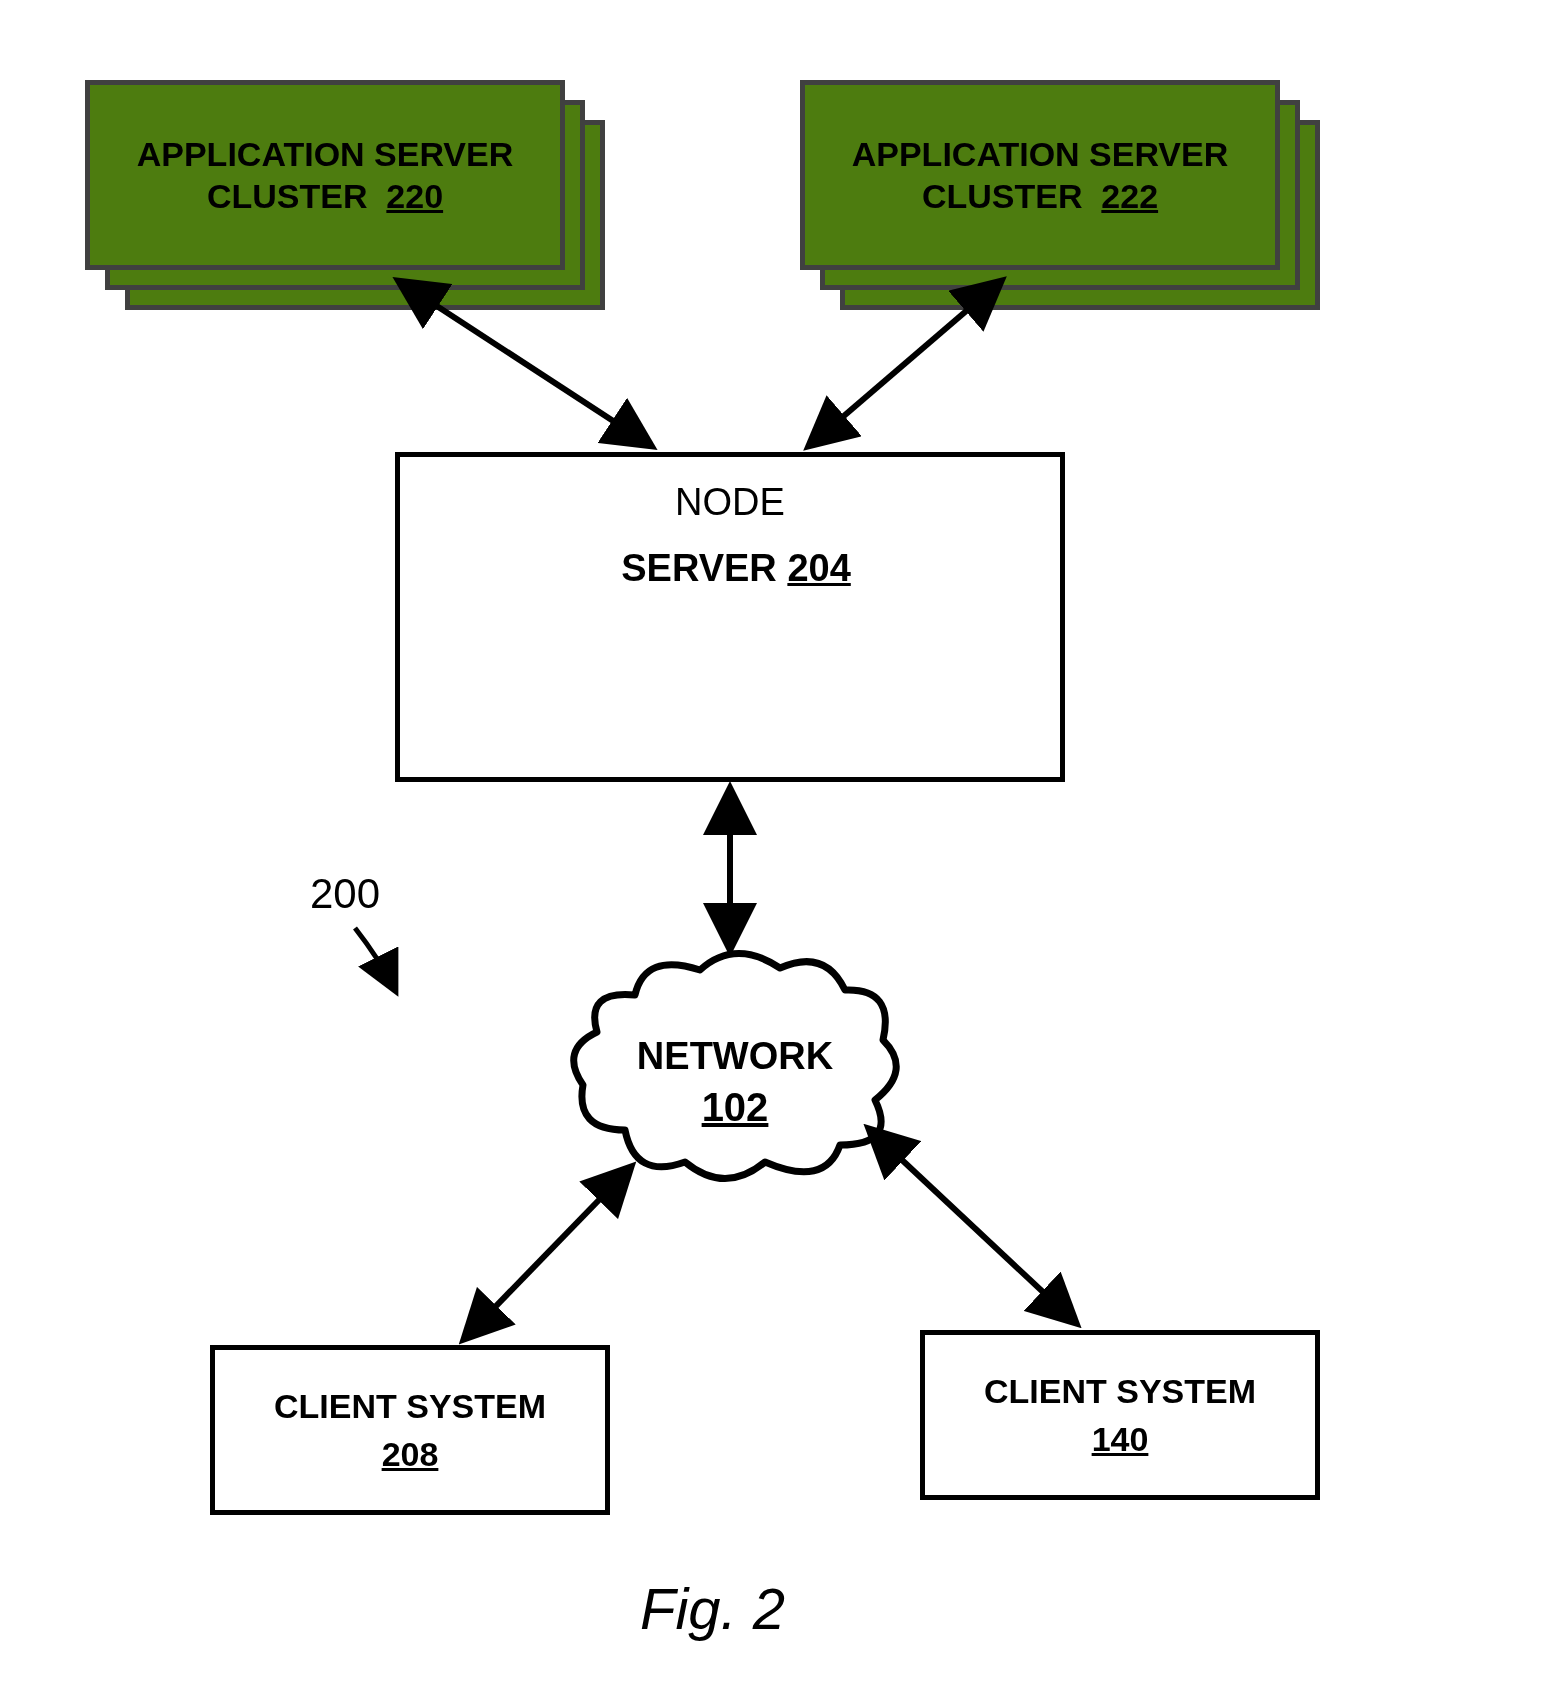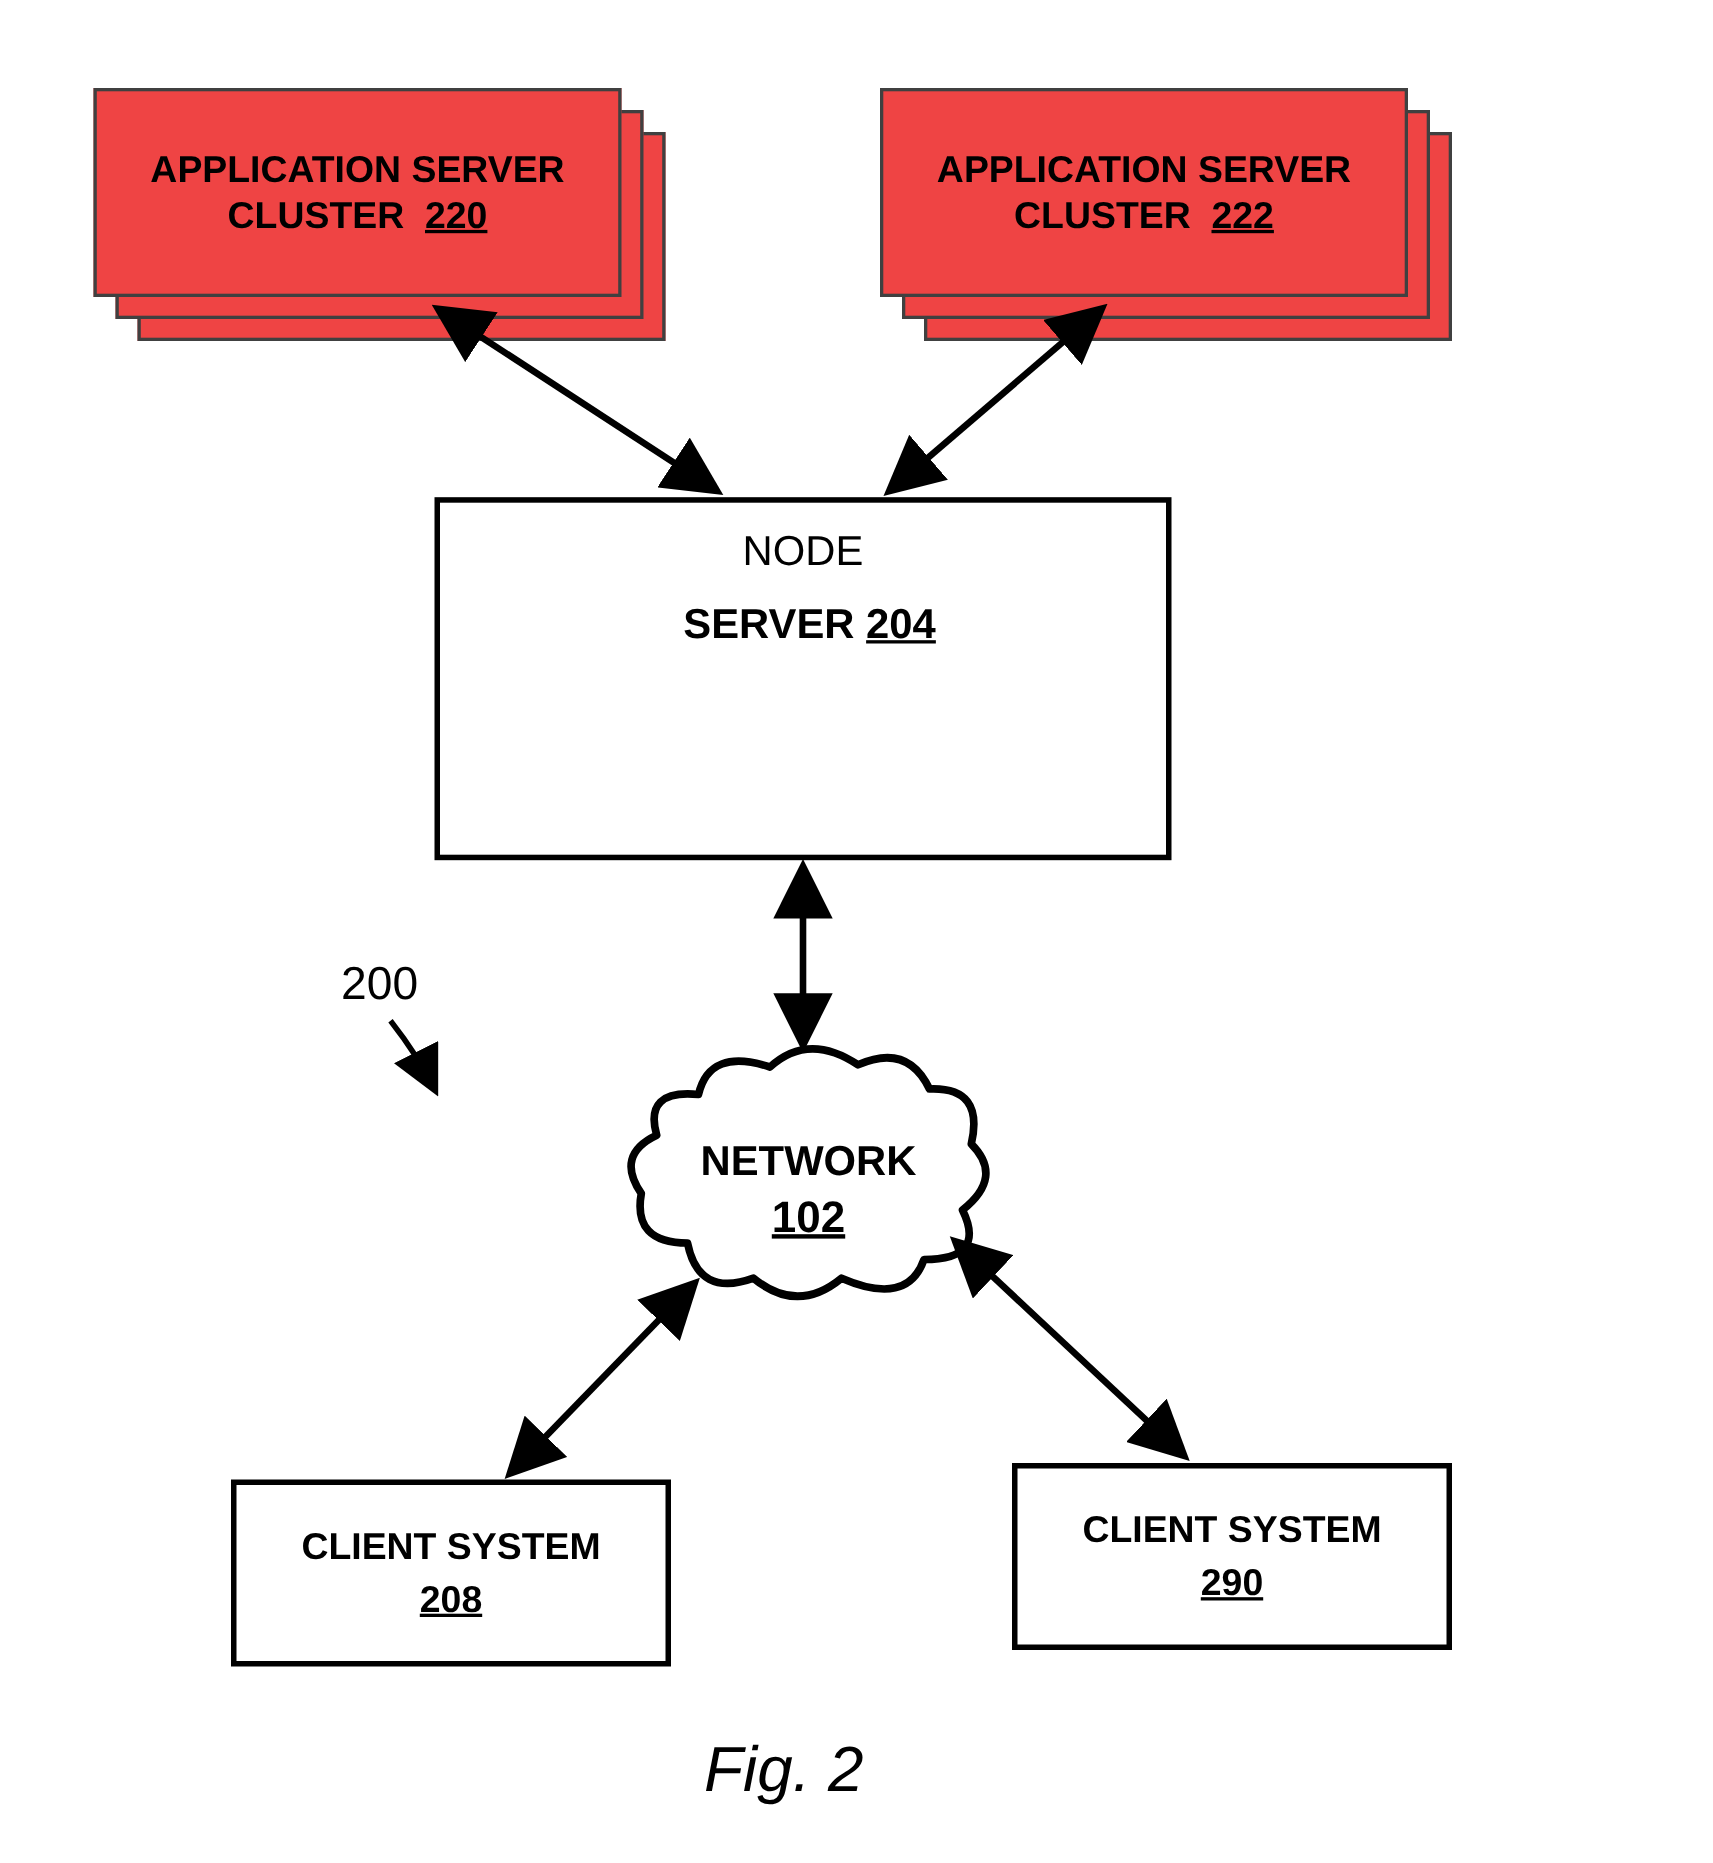--- a/index.html
+++ b/index.html
@@ -25,22 +25,22 @@
     justify-content: center;
     text-align: center;
     font-weight: bold;
     line-height: 1.25;
   }
   .cluster-stack {
     position: absolute;
   }
   .cluster-stack .layer {
     position: absolute;
-    background: #ef4444;
-    border: 3px solid #404040;
+    background: #4d7c0f;
+    border: 5px solid #404040;
     box-sizing: border-box;
   }
   .cluster-stack .front {
     display: flex;
     align-items: center;
     justify-content: center;
     text-align: center;
     font-weight: bold;
     line-height: 1.25;
     font-size: 34px;
@@ -154,21 +154,21 @@
     </div>
   </div>
 
   <div class="box" style="left:210px; top:1345px; width:400px; height:170px; font-size:34px;">
     <div>CLIENT SYSTEM</div>
     <div class="ref-num" style="margin-top:6px;">208</div>
   </div>
 
   <div class="box" style="left:920px; top:1330px; width:400px; height:170px; font-size:34px;">
     <div>CLIENT SYSTEM</div>
-    <div class="ref-num" style="margin-top:6px;">290</div>
+    <div class="ref-num" style="margin-top:6px;">140</div>
   </div>
 
   <div class="fig-label" style="left:640px; top:1575px;">Fig. 2</div>
 
   <svg class="overlay" viewBox="0 0 1557 1694">
     <defs>
       <marker id="ah" viewBox="0 0 12 12" refX="10" refY="6" markerWidth="9" markerHeight="9" orient="auto-start-reverse">
         <path d="M 0 0 L 12 6 L 0 12 z" fill="#000"></path>
       </marker>
       <marker id="ah2" viewBox="0 0 12 12" refX="10" refY="6" markerWidth="9" markerHeight="9" orient="auto-start-reverse">

